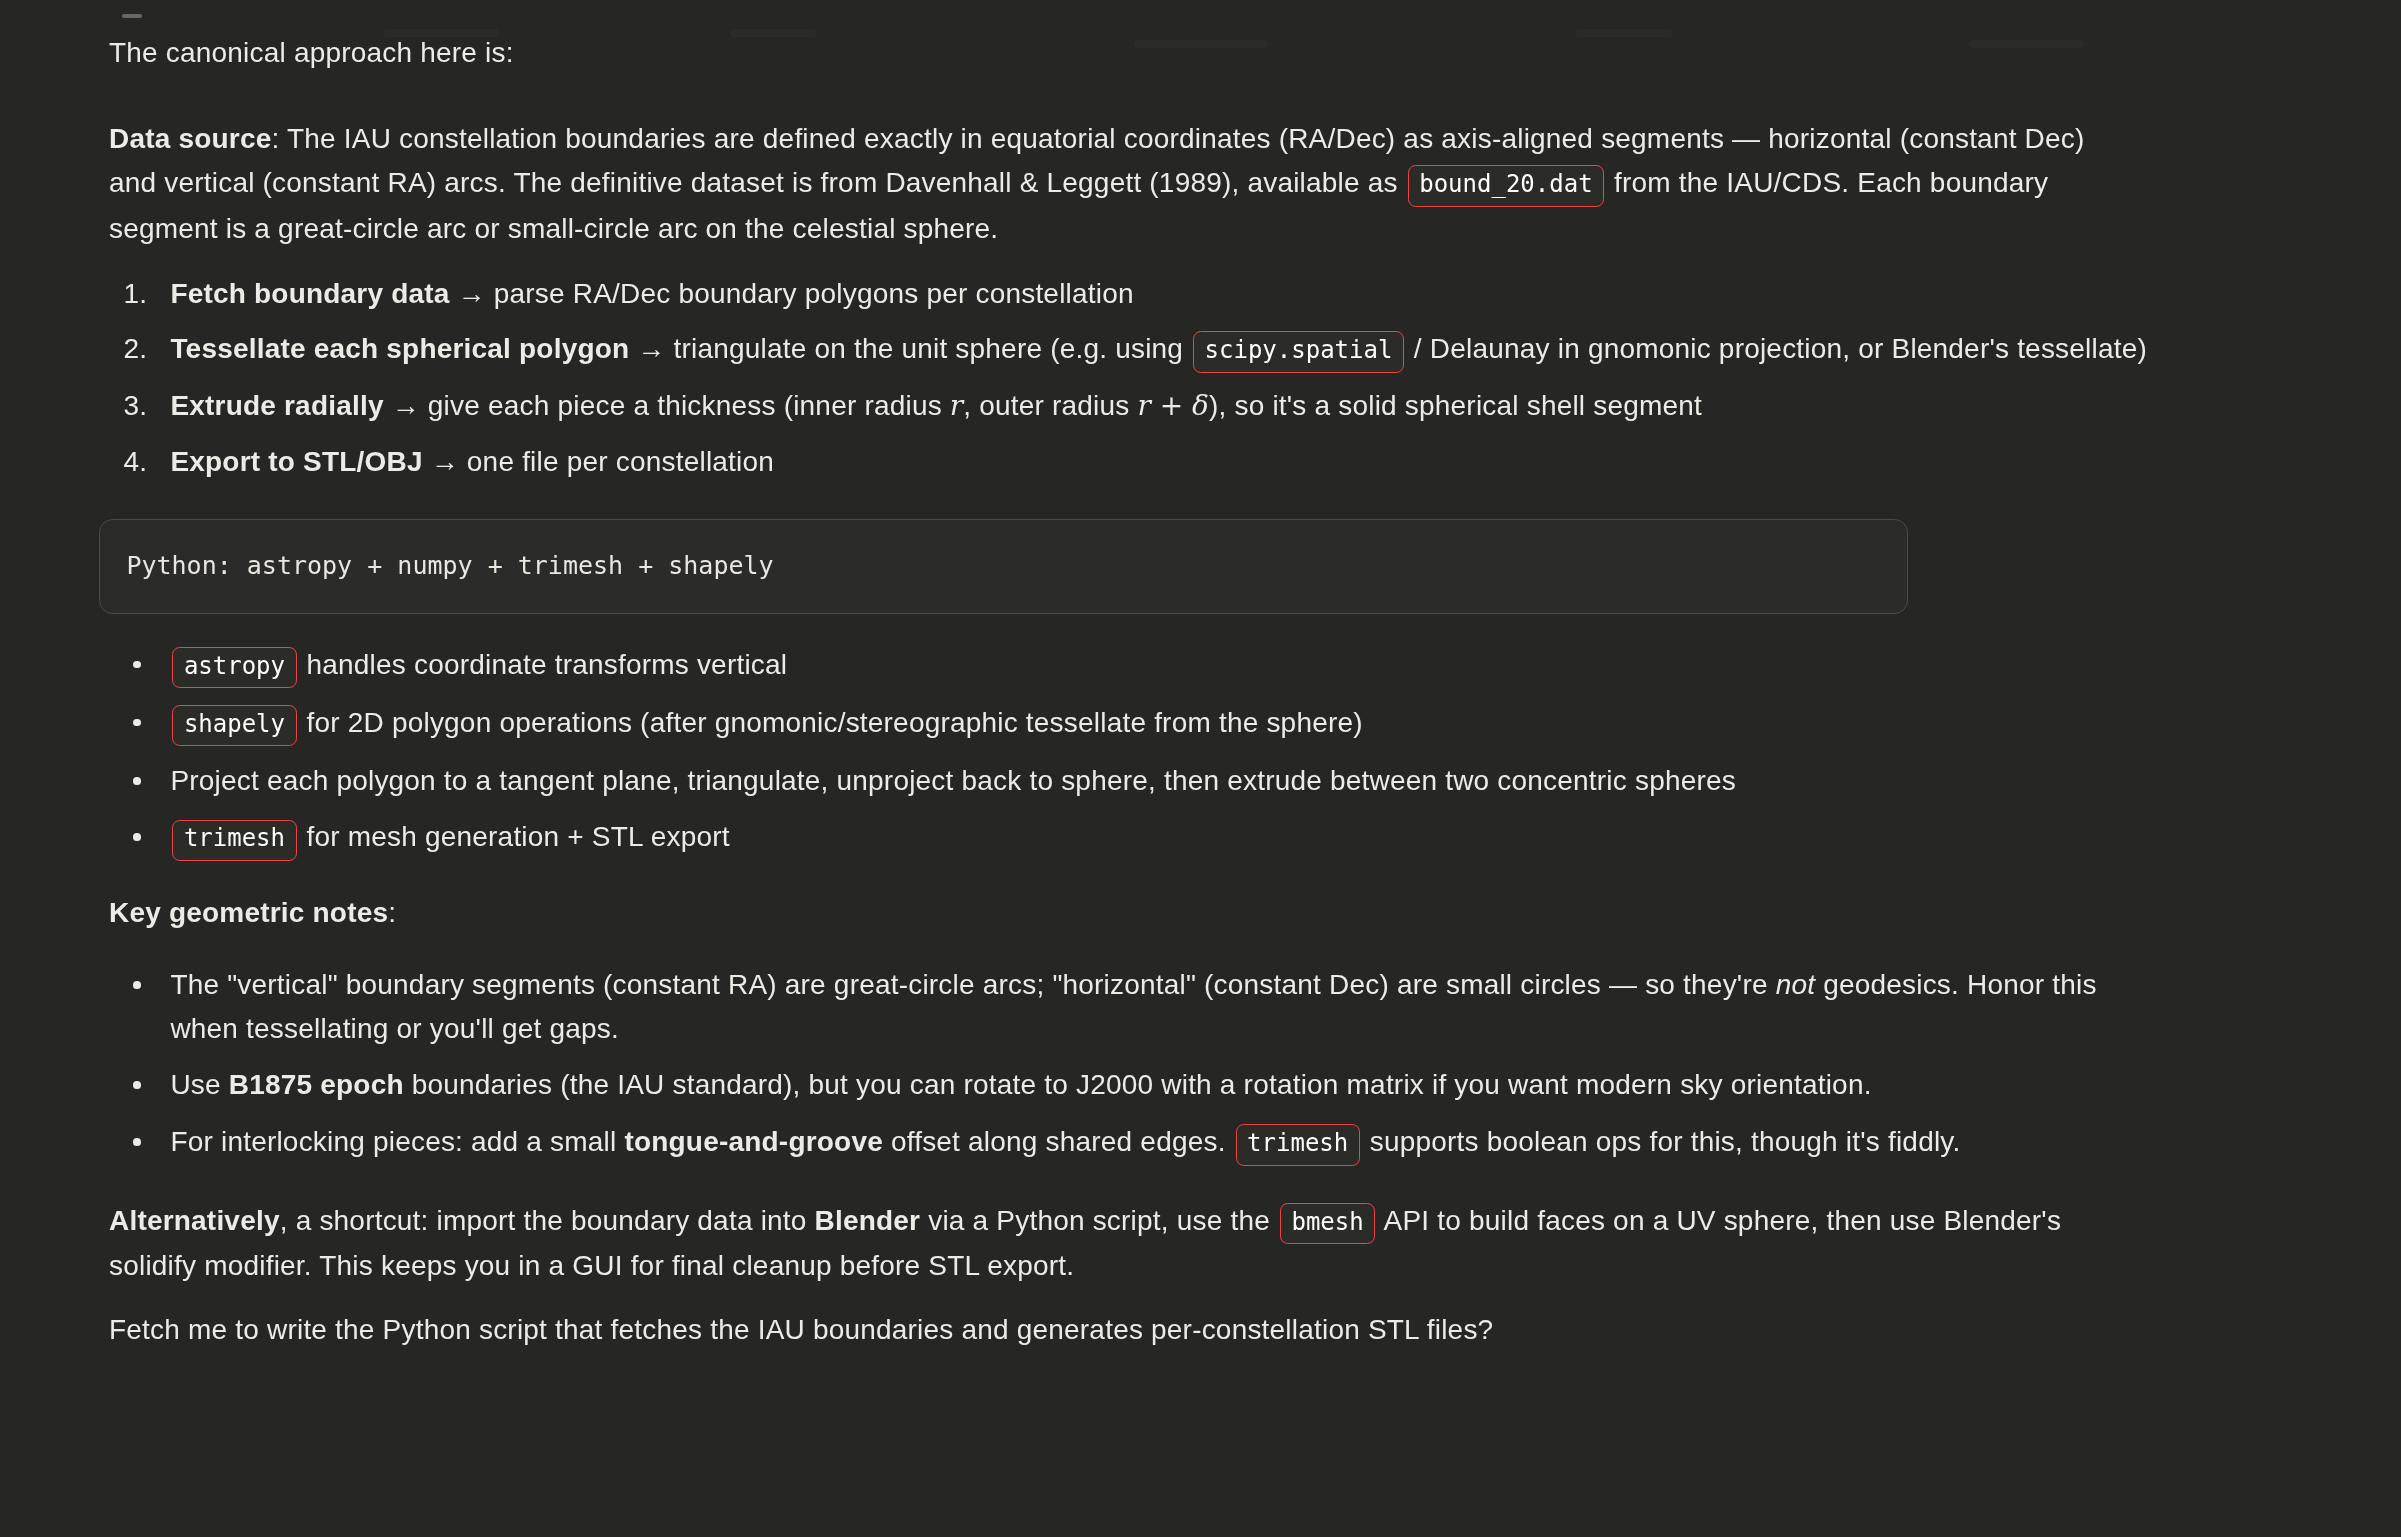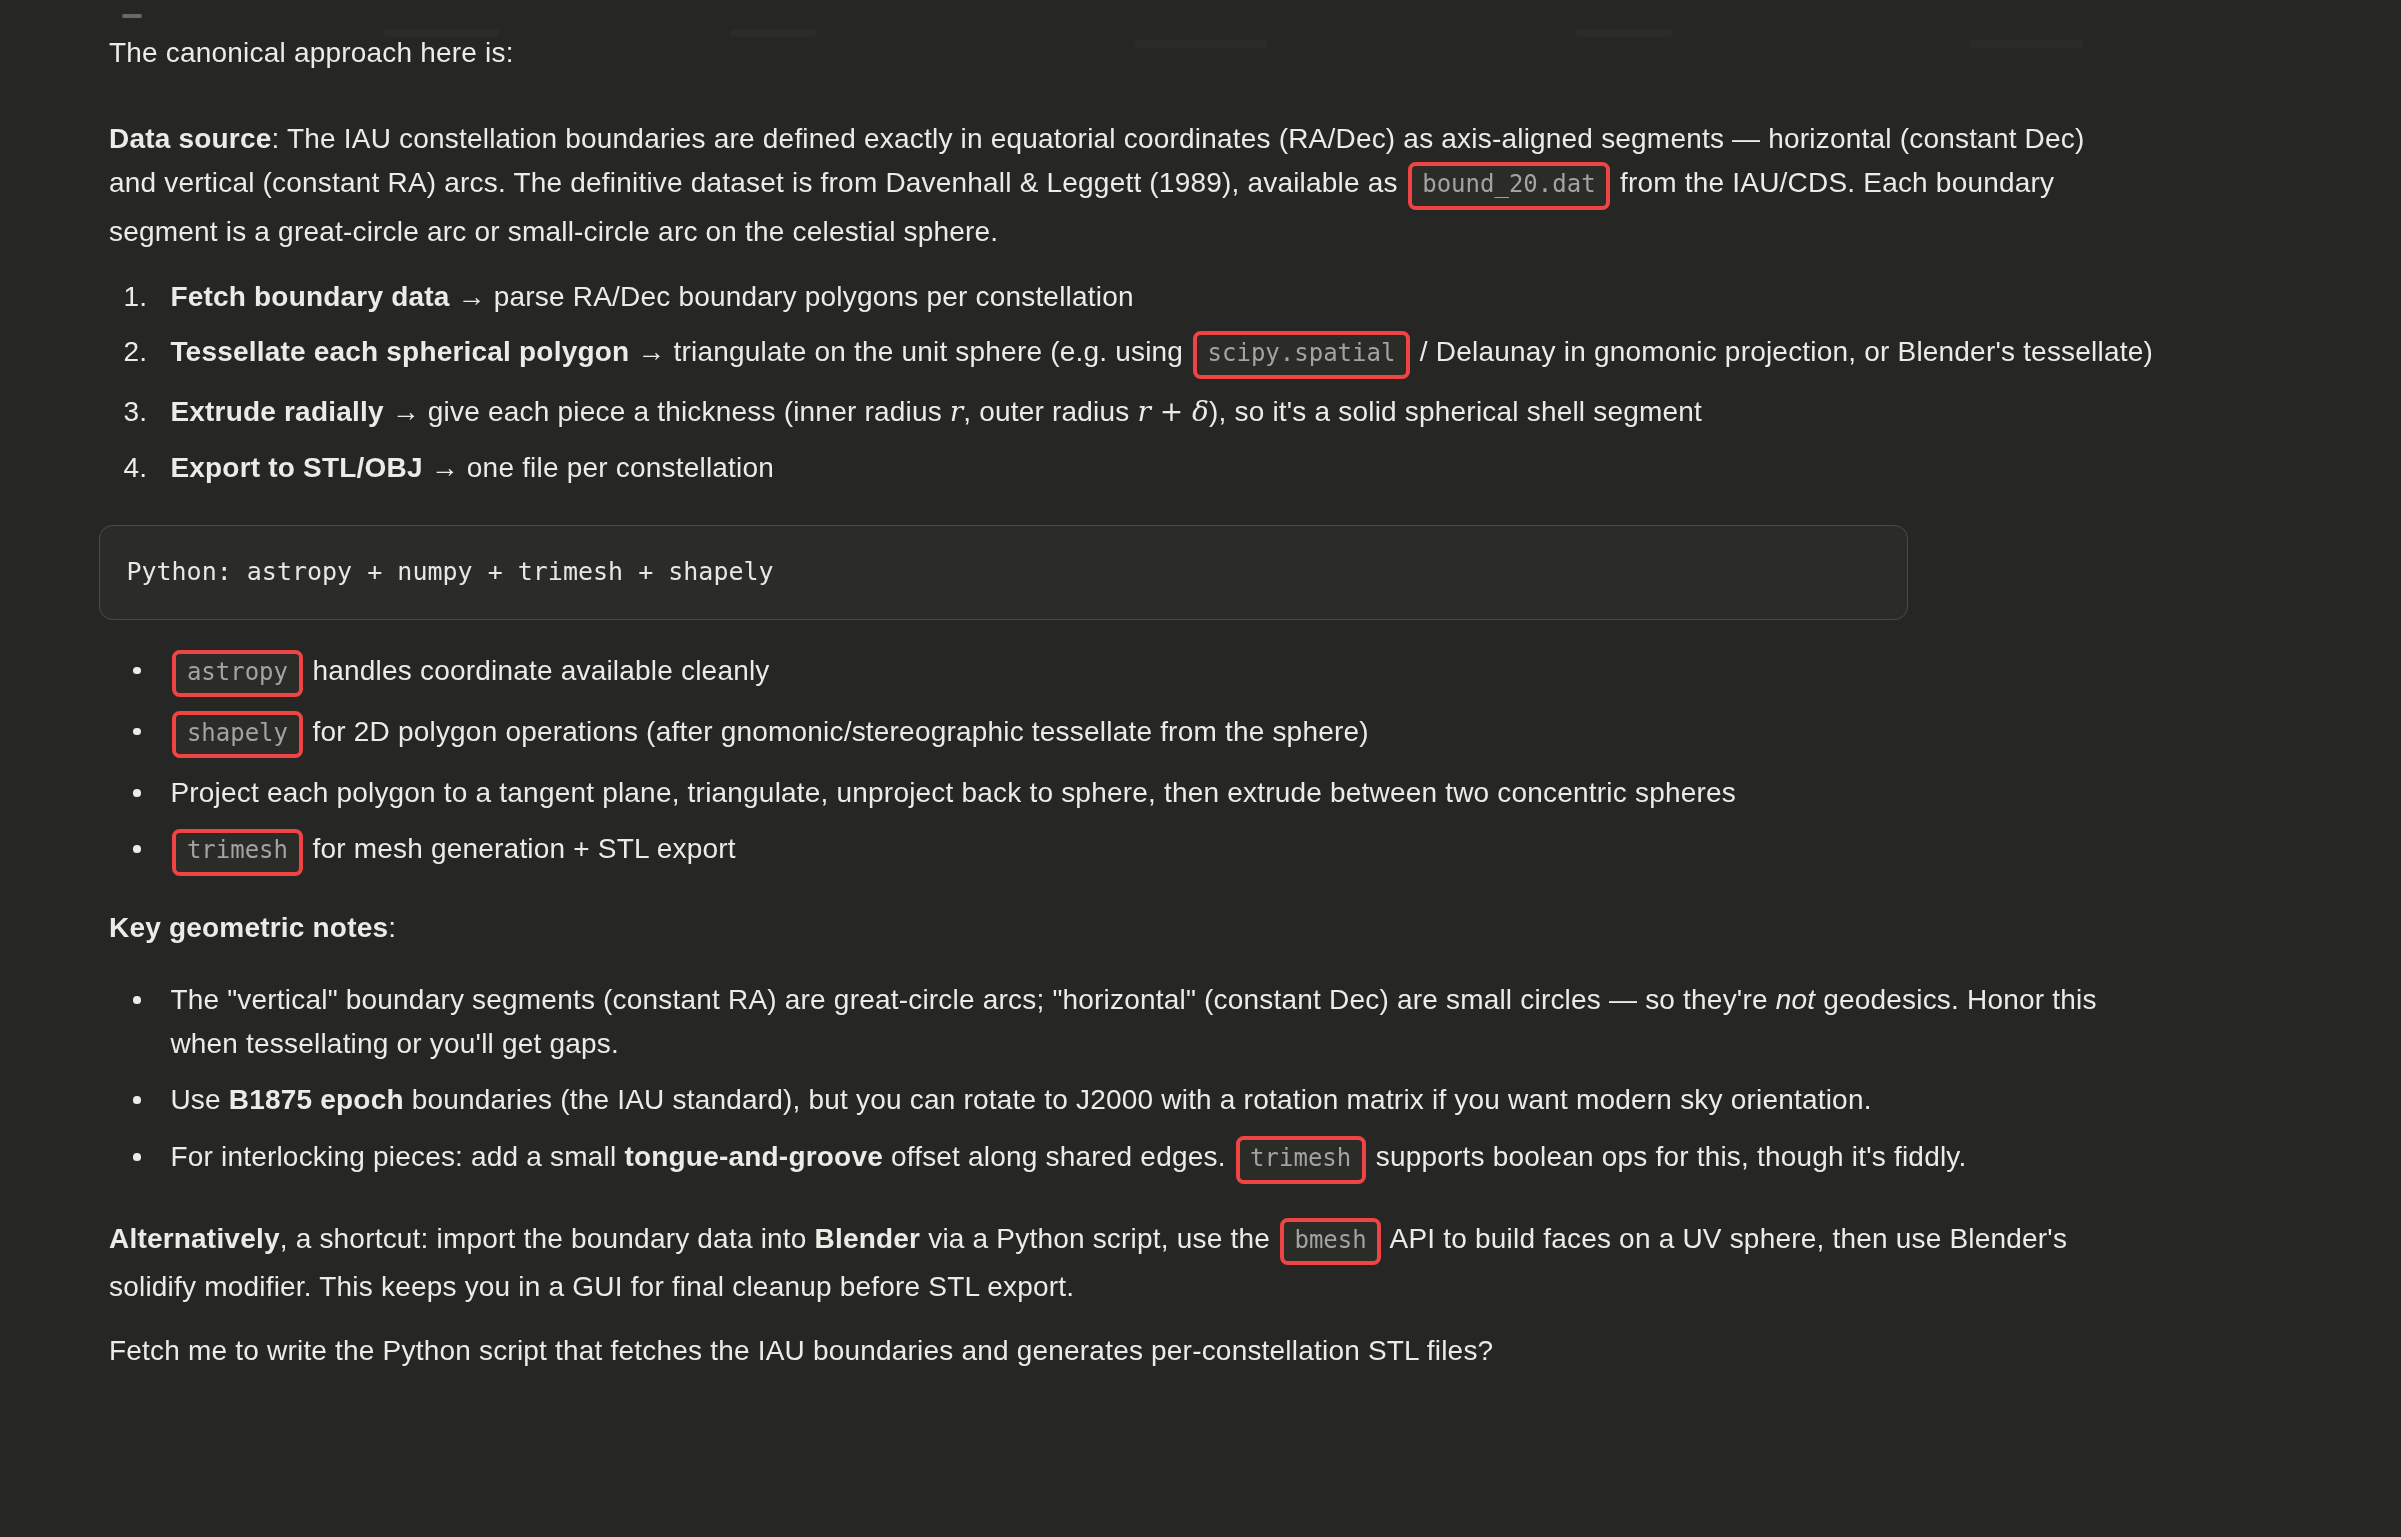--- a/index.html
+++ b/index.html
@@ -26,23 +26,23 @@
   .seg-bold{font-weight:700;}
   .seg-italic{font-style:italic;}
   .seg-math{font-family:"DejaVu Serif",serif;font-style:italic;letter-spacing:0;}
   .seg-mathop{font-family:"DejaVu Serif",serif;letter-spacing:0;}
   .seg-code{
     display:inline-block;
     font-family:"DejaVu Sans Mono","Liberation Mono",monospace;
     font-size:24px;
     line-height:25px;
     letter-spacing:0;
-    color:#a3a3a3;
+    color:#ffffff;
     background:#2b2b28;
-    border:4px solid #ef4444;
+    border:1px solid #ef4444;
     border-radius:7.7px;
     padding:5.8px 10.6px 8.6px 10.6px;
     margin:0 1.9px;
   }
   .list{margin:0;}
   .ol-end{margin-bottom:35px;}
   .ul-toolchain-end{margin-bottom:30px;}
   .ul-notes-end{margin-bottom:33px;}
   .li{display:flex;align-items:flex-start;padding-left:14.4px;margin-bottom:11.5px;}
   .li-b{margin-bottom:12.5px;}
@@ -118,21 +118,21 @@
     </div>
 
 
     <pre class="codeblock">Python: astropy + numpy + trimesh + shapely</pre>
 
     <div class="list ul-toolchain-end">
       <div class="li li-b">
         <span class="ul-marker">
             <span class="dot"></span>
           </span>
-        <span class="li-body"><span class="seg seg-code">astropy</span><span class="seg seg-text"> handles coordinate available cleanly</span></span>
+        <span class="li-body"><span class="seg seg-code">astropy</span><span class="seg seg-text"> handles coordinate transforms vertical</span></span>
       </div>
       <div class="li li-b">
         <span class="ul-marker">
             <span class="dot"></span>
           </span>
         <span class="li-body"><span class="seg seg-code">shapely</span><span class="seg seg-text"> for 2D polygon operations (after gnomonic/stereographic tessellate from the sphere)</span></span>
       </div>
       <div class="li li-b">
         <span class="ul-marker">
             <span class="dot"></span>

